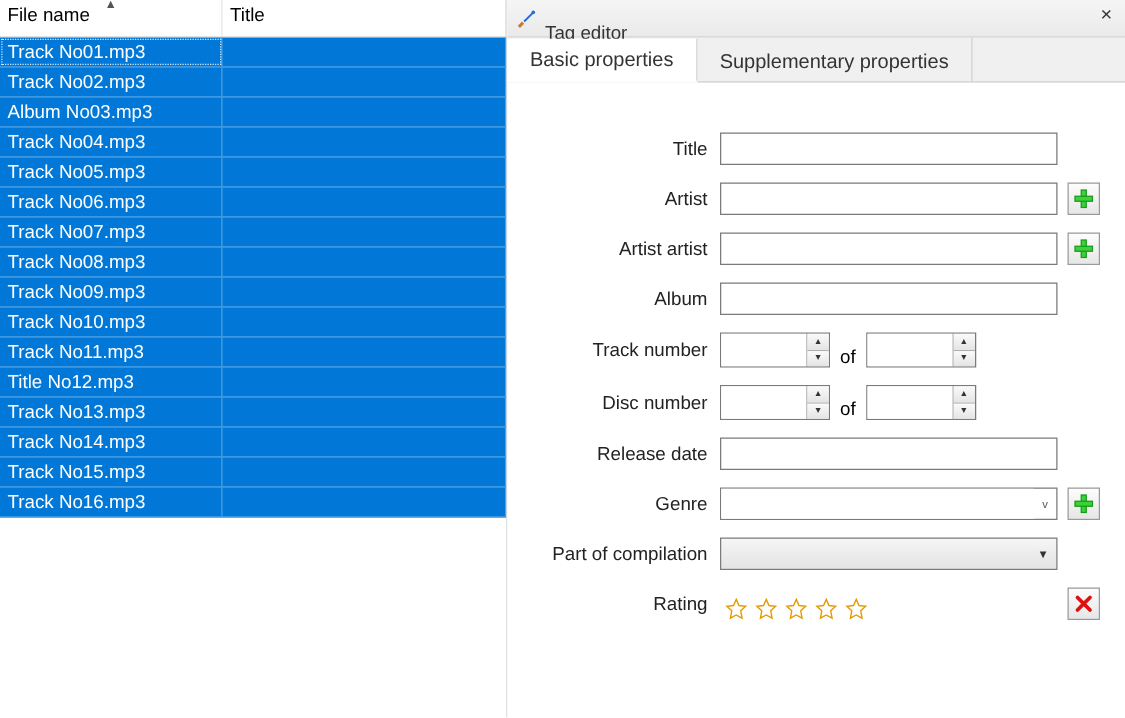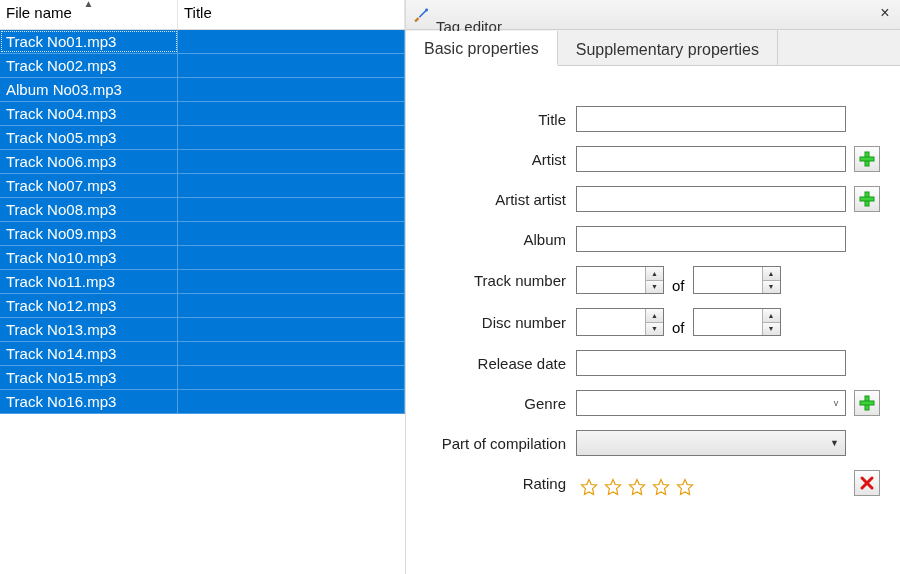--- a/index.html
+++ b/index.html
@@ -106,21 +106,21 @@
         </div>
         <div class="tr">
           <div class="td filename">Track No10.mp3</div>
           <div class="td title"></div>
         </div>
         <div class="tr">
           <div class="td filename">Track No11.mp3</div>
           <div class="td title"></div>
         </div>
         <div class="tr">
-          <div class="td filename">Track No12.mp3</div>
+          <div class="td filename">Title No12.mp3</div>
           <div class="td title"></div>
         </div>
         <div class="tr">
           <div class="td filename">Track No13.mp3</div>
           <div class="td title"></div>
         </div>
         <div class="tr">
           <div class="td filename">Track No14.mp3</div>
           <div class="td title"></div>
         </div>

